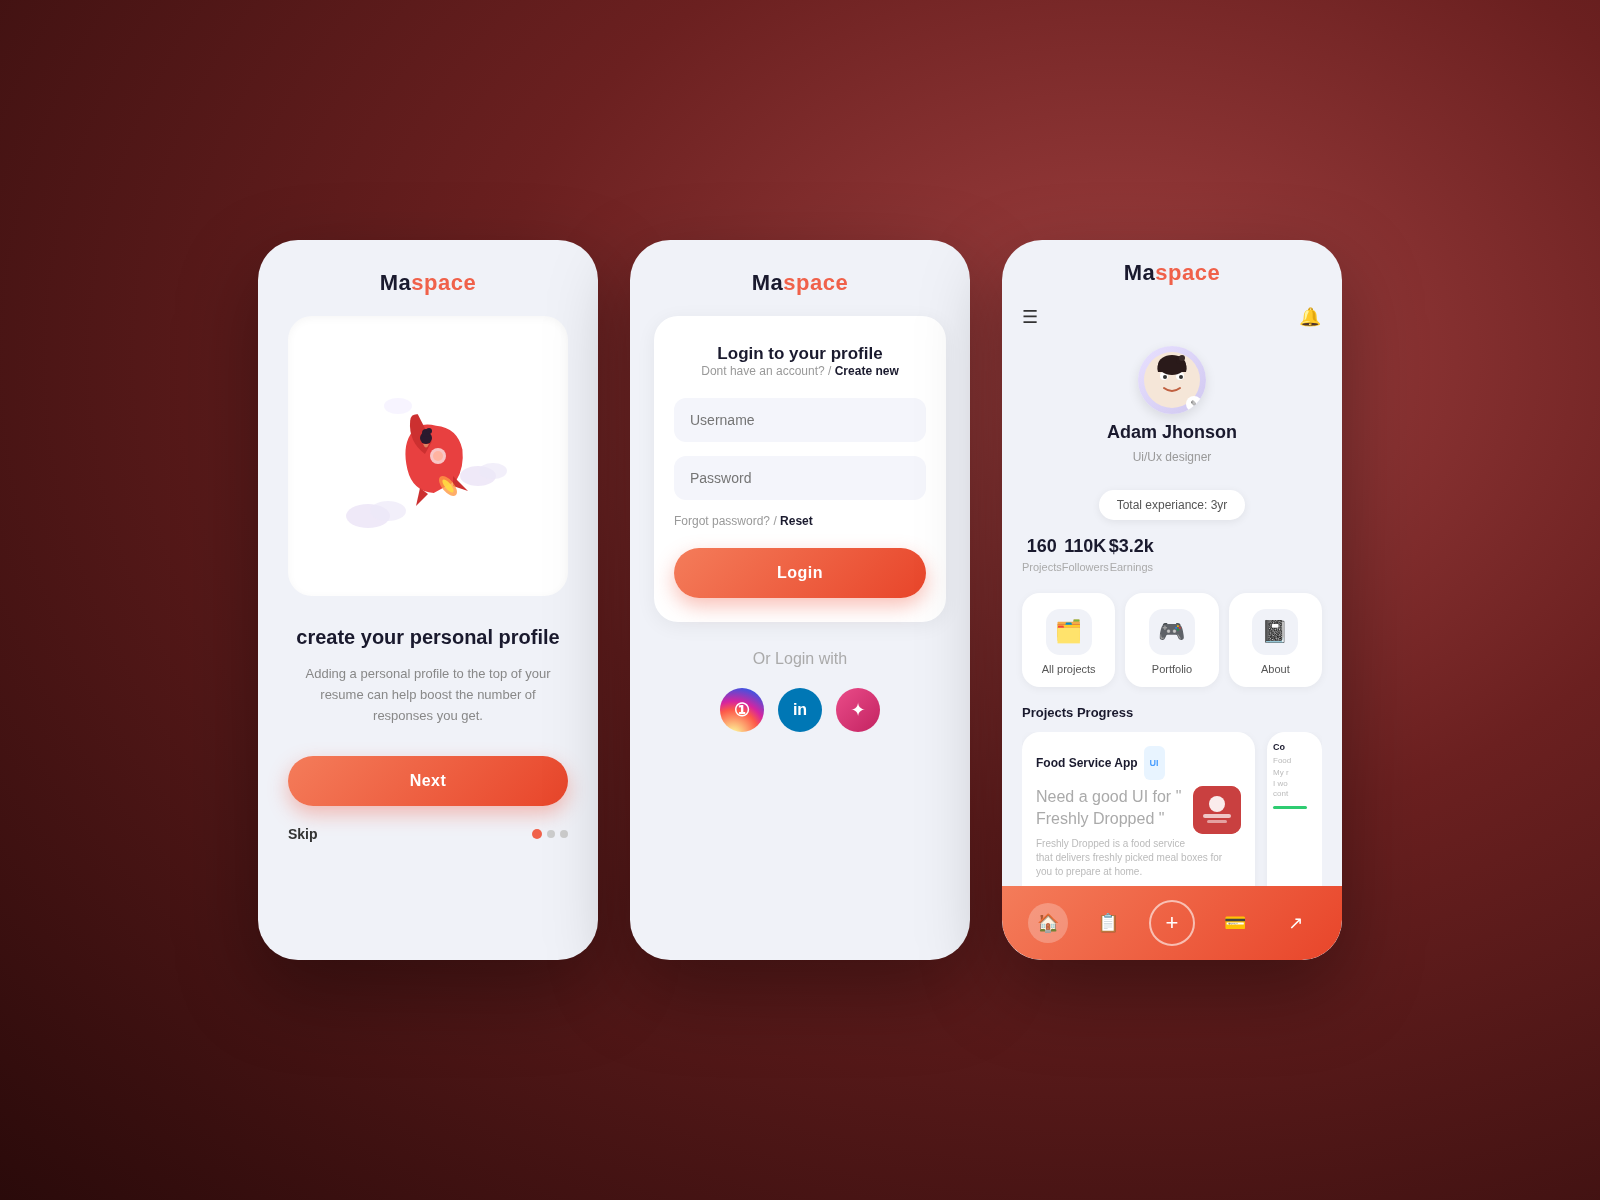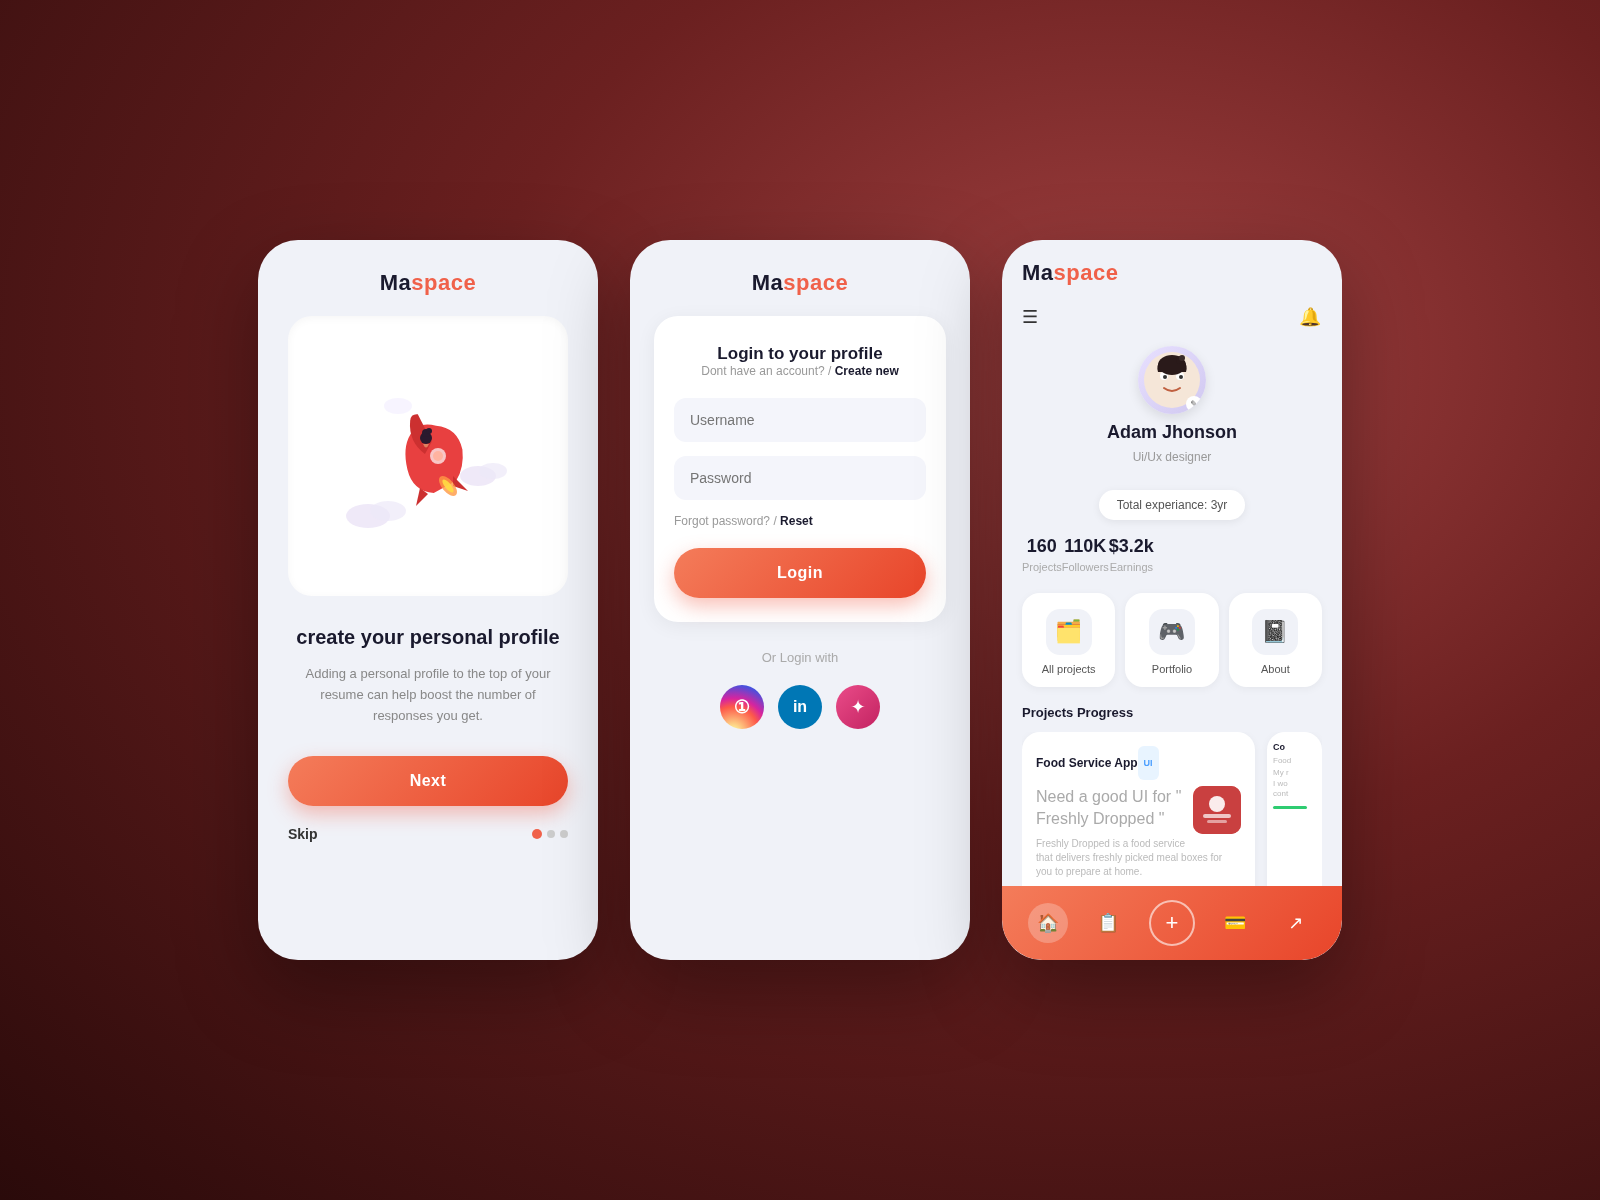--- a/index.html
+++ b/index.html
@@ -32,21 +32,21 @@
     .card-onboard {
       width: 340px;
       height: 720px;
       padding: 30px 30px 24px;
     }
 
     .brand-title {
       font-size: 22px;
       font-weight: 700;
       color: #1a1a2e;
-      text-align: left;
+      text-align: center;
       margin-bottom: 20px;
       letter-spacing: 0.5px;
     }
 
     .brand-ma { color: #1a1a2e; }
     .brand-space { color: #f0614a; }
 
     .onboard-image-box {
       width: 100%;
       height: 280px;
@@ -179,21 +179,21 @@
       text-align: left;
       margin-bottom: 20px;
     }
 
     .forgot-row strong {
       color: #1a1a2e;
       font-weight: 700;
     }
 
     .or-divider {
-      font-size: 13px;
+      font-size: 16px;
       color: #aaa;
       text-align: center;
       margin-bottom: 20px;
     }
 
     .social-icons {
       display: flex;
       gap: 14px;
       justify-content: center;
     }
@@ -407,21 +407,21 @@
       border-radius: 18px;
       padding: 14px;
       flex: 1;
       box-shadow: 0 2px 8px rgba(0,0,0,0.05);
       min-width: 0;
     }
 
     .project-header {
       display: flex;
       align-items: center;
-      gap: 0;
+      gap: 6px;
       margin-bottom: 6px;
     }
 
     .project-name {
       font-size: 12px;
       font-weight: 700;
       color: #1a1a2e;
     }
 
     .project-tag {

